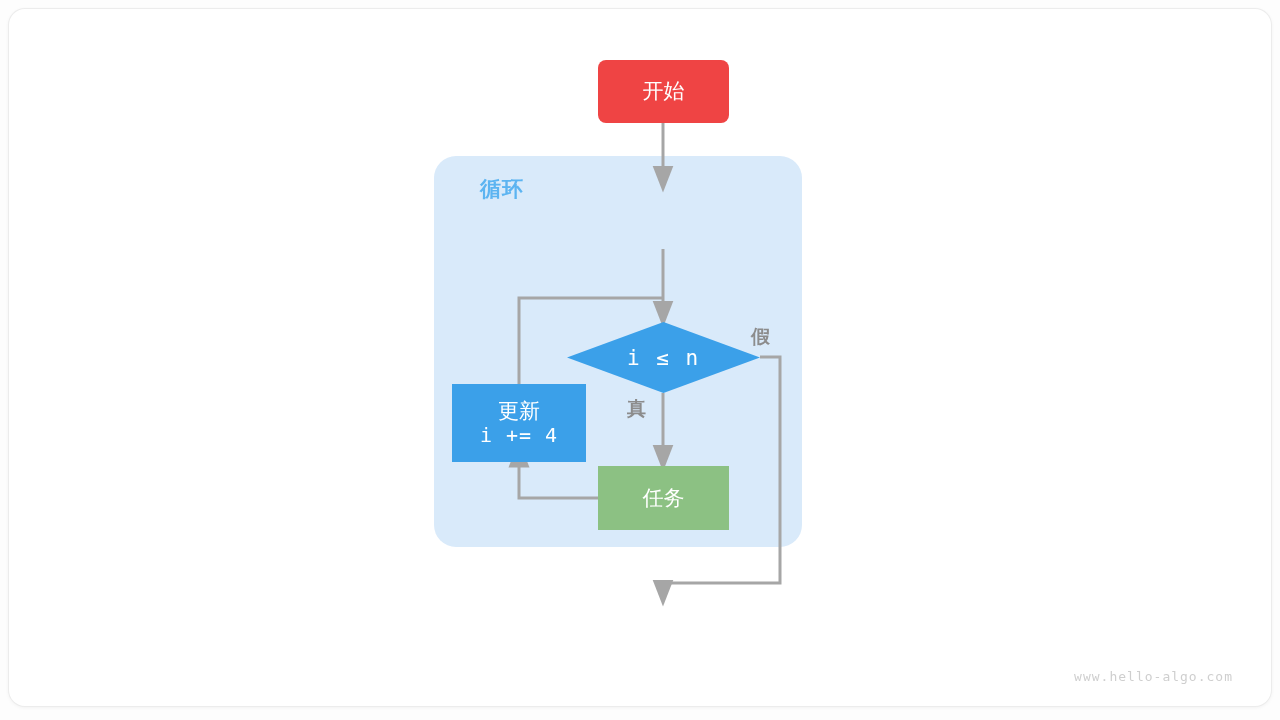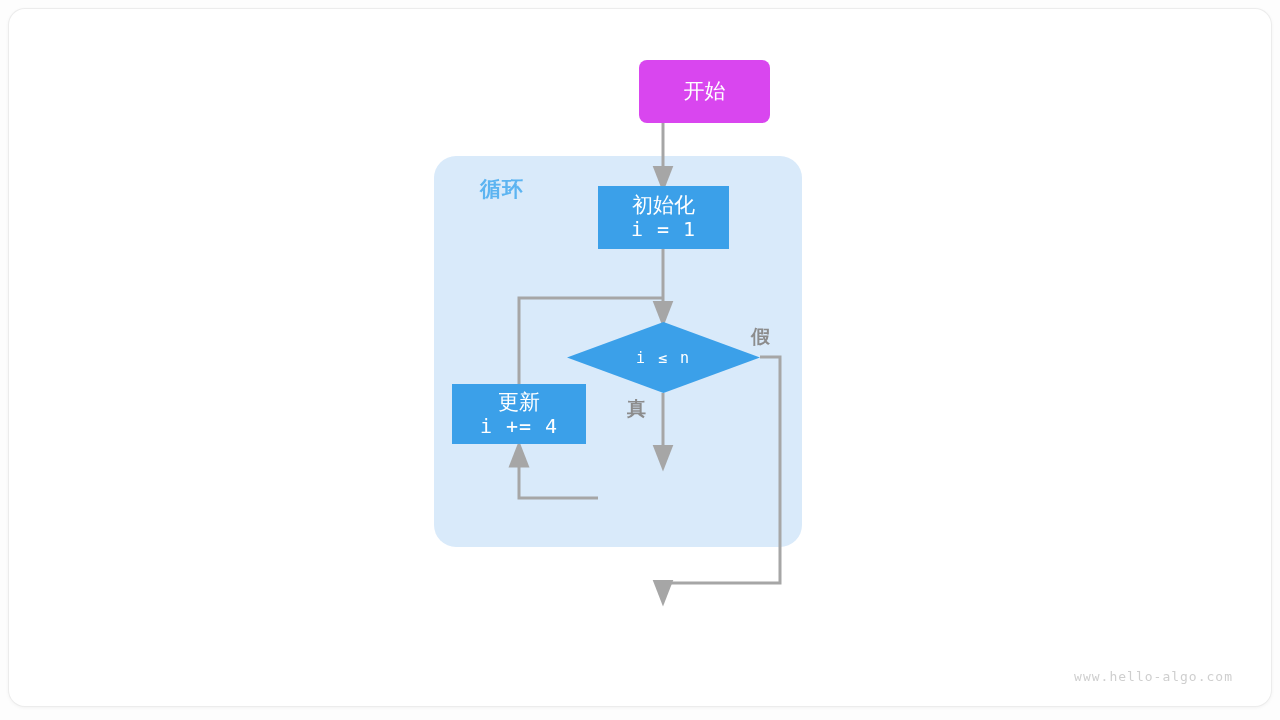--- a/index.html
+++ b/index.html
@@ -67,23 +67,22 @@
   .node .line-cjk {
     font-family: "Liberation Sans", "DejaVu Sans", sans-serif;
     font-size: 21px;
   }
   .node .line-code {
     font-family: "DejaVu Sans Mono", "Liberation Mono", monospace;
     font-size: 20px;
     letter-spacing: 1px;
   }
   .terminal {
-    background: #d946ef;
+    background: #ef4444;
     border-radius: 8px;
-    margin-left: 41px;
   }
   .process-blue {
     background: #3ba0e9;
   }
   .process-green {
     background: #8cc183;
   }
   
   #decision {
     position: absolute;
@@ -99,21 +98,21 @@
     clip-path: polygon(50% 0%, 100% 50%, 50% 100%, 0% 50%);
   }
   #decision .diamond-text {
     position: absolute;
     inset: 0;
     display: flex;
     align-items: center;
     justify-content: center;
     color: #ffffff;
     font-family: "DejaVu Sans Mono", "Liberation Mono", monospace;
-    font-size: 15px;
+    font-size: 21px;
     letter-spacing: 2px;
   }
   
   .branch-label {
     position: absolute;
     font-size: 19px;
     font-weight: bold;
     color: #8c8c8c;
     white-space: nowrap;
   }
@@ -167,36 +166,35 @@
         <path d="M589,489 L510,489 L510,445" marker-end="url(#arrowhead)"></path>
 
         <path d="M751,348 L771,348 L771,574 L654,574 L654,584" marker-end="url(#arrowhead)"></path>
       </g>
     </svg>
 
     <div class="node terminal" style="left:589px; top:51px; width:131px; height:63px;">
       <span class="line-cjk">开始</span>
     </div>
 
-    <div class="node process-blue" style="left:589px; top:177px; width:131px; height:63px;">
-      <span class="line-cjk">初始化</span>
-      <span class="line-code">i = 1</span>
-    </div>
 
     <div id="decision">
       <div class="diamond-shape"></div>
       <div class="diamond-text">i ≤ n</div>
     </div>
 
     <div class="branch-label" style="left:618px; top:387px;">真</div>
     <div class="branch-label" style="left:742px; top:315px;">假</div>
 
-    <div class="node process-blue" style="left:443px; top:375px; width:134px; height:60px;">
+    <div class="node process-blue" style="left:443px; top:375px; width:134px; height:78px;">
       <span class="line-cjk">更新</span>
       <span class="line-code">i += 4</span>
     </div>
 
+    <div class="node process-green" style="left:589px; top:457px; width:131px; height:64px;">
+      <span class="line-cjk">任务</span>
+    </div>
 
 
     <div id="watermark">www.hello-algo.com</div>
 
   </div>
 </div>
 
 </body></html>

